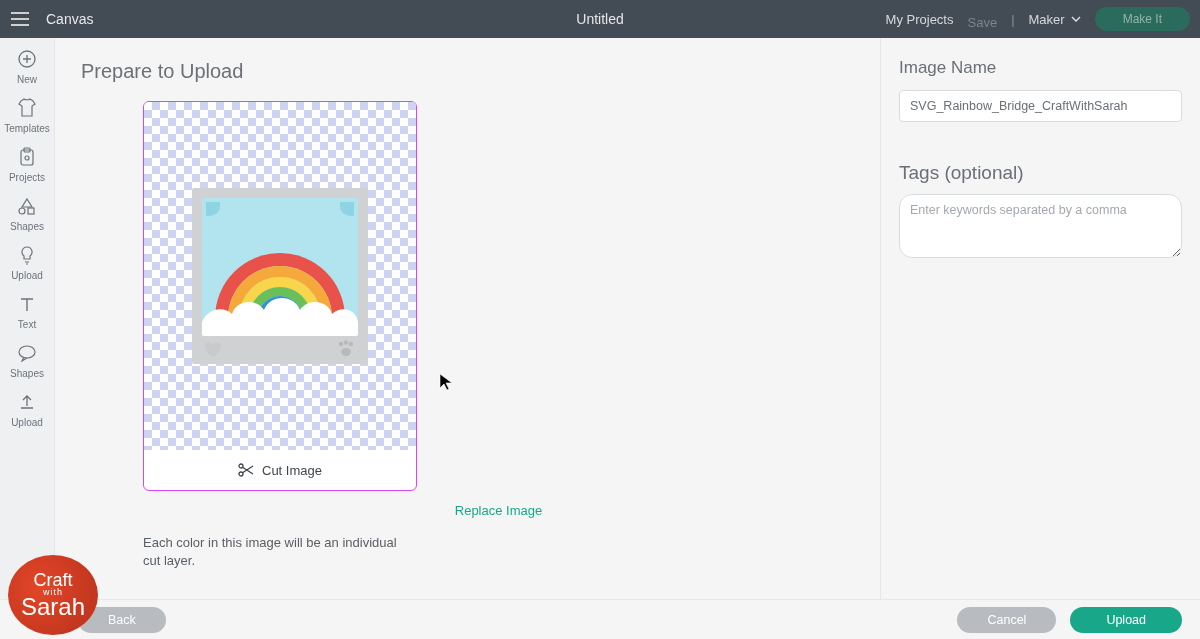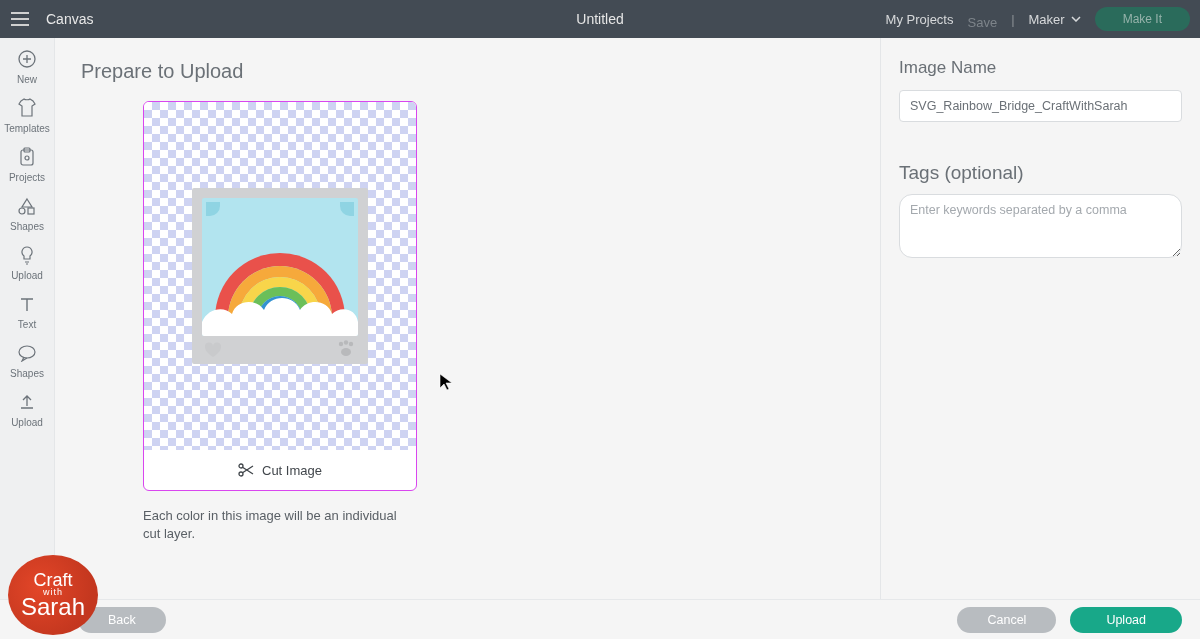--- a/index.html
+++ b/index.html
@@ -213,20 +213,21 @@
           </div>
           <div class="cut-row">
             <svg width="16" height="14" viewBox="0 0 16 14">
                 <circle cx="3" cy="3" r="2" fill="none" stroke="#41464b" stroke-width="1.3"></circle>
                 <circle cx="3" cy="11" r="2" fill="none" stroke="#41464b" stroke-width="1.3"></circle>
                 <path d="M4.5 4.2L15 11M4.5 9.8L15 3" stroke="#41464b" stroke-width="1.3"></path>
               </svg>
             <span>Cut Image</span>
           </div>
         </div>
+        <div class="replace">Replace Image</div>
         <div class="hint">Each color in this image will be an individual cut layer.</div>
       </div>
 
       <svg class="cursor-arrow" width="14" height="18" viewBox="0 0 14 18">
           <path d="M1 1l0 14 4-4 3 6 2-1-3-6 6 0z" fill="#000" stroke="#fff" stroke-width="0.6"></path>
         </svg>
     </div>
 
     <div class="right-panel">
       <h2>Image Name</h2>

